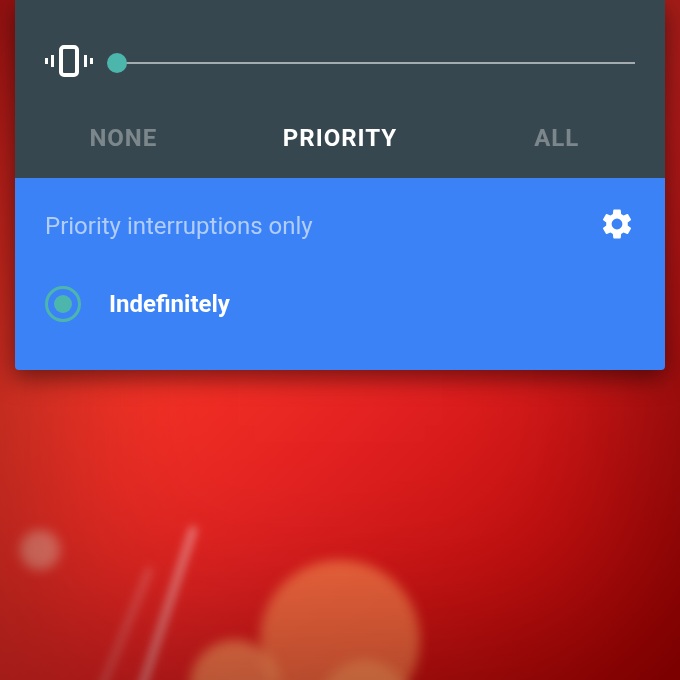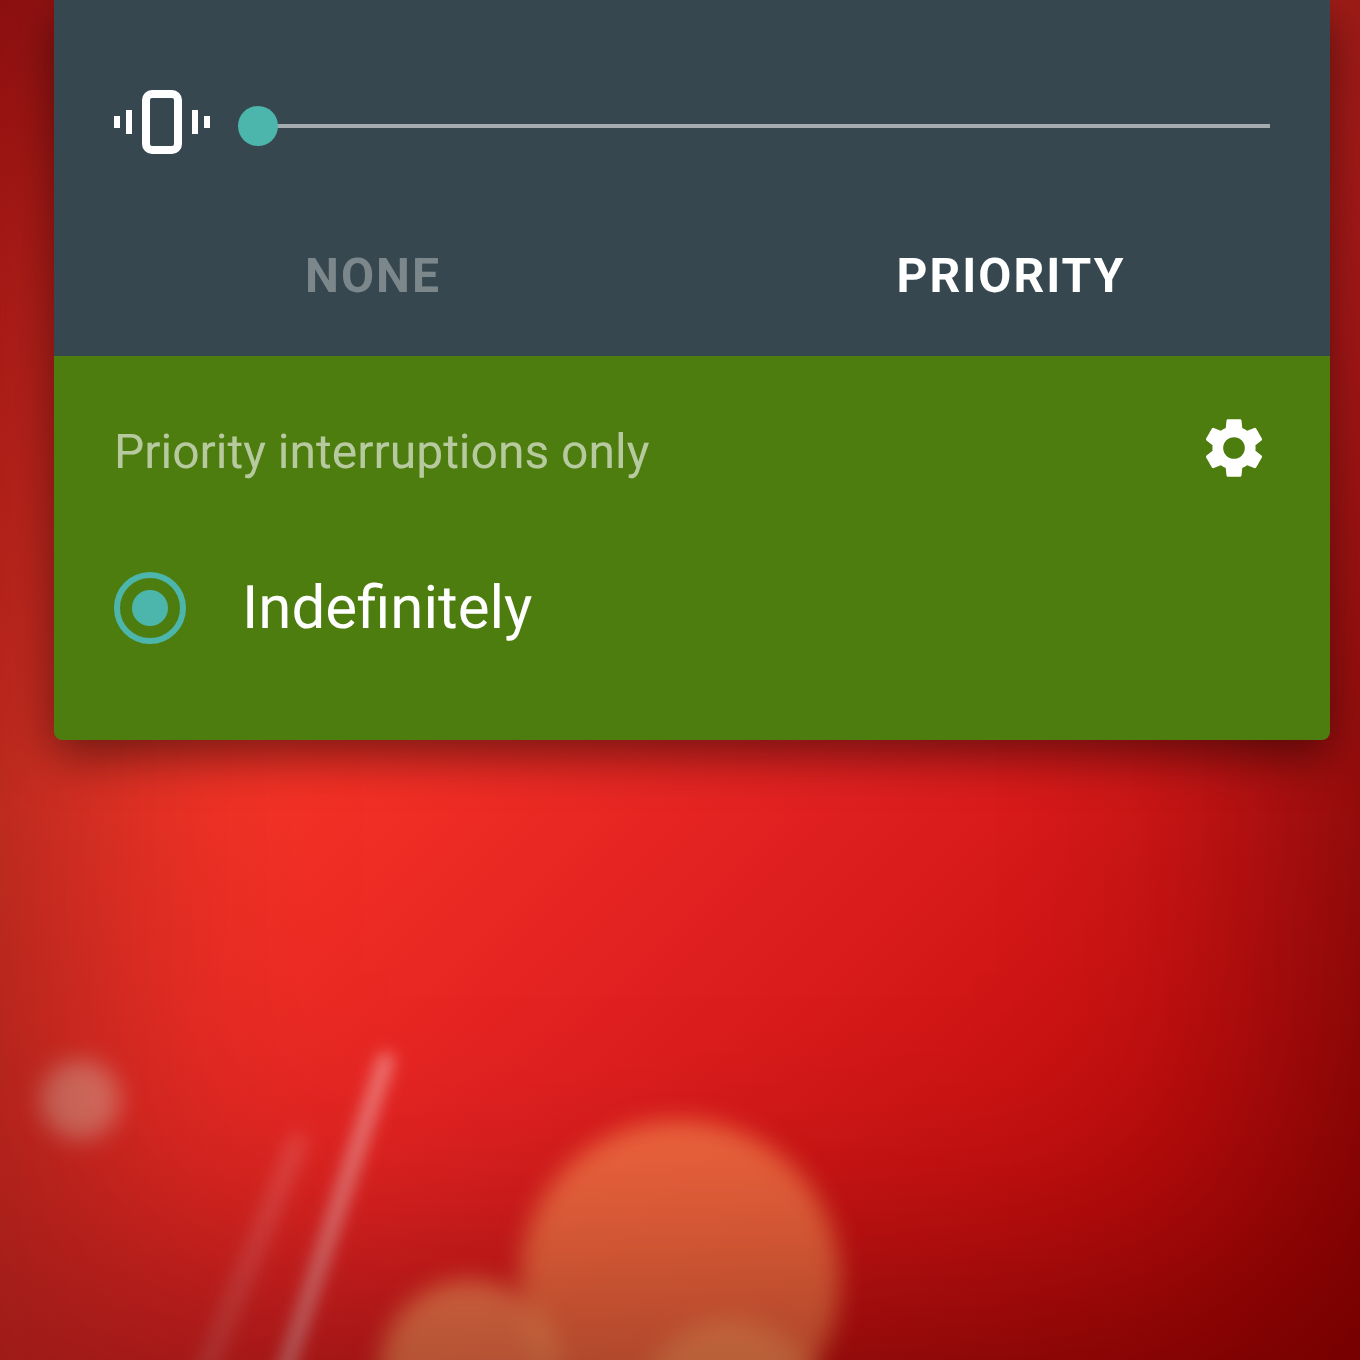--- a/index.html
+++ b/index.html
@@ -16,26 +16,25 @@
   .b2 { width: 90px;  height: 90px;  background: rgba(255,150,90,0.7);  left: 190px; top: 640px; }
   .b3 { width: 90px;  height: 90px;  background: rgba(255,150,90,0.6);  left: 320px; top: 660px; }
   .b4 { width: 40px;  height: 40px;  background: rgba(255,200,180,0.5); left: 20px;  top: 530px; }
   .streak { position:absolute; width: 8px; height: 260px; background: rgba(255,255,255,0.4); left:150px; top:520px; transform: rotate(18deg); filter: blur(4px); border-radius: 4px;}
   .streak2{ position:absolute; width: 6px; height: 200px; background: rgba(255,255,255,0.25); left:110px; top:560px; transform: rotate(22deg); filter: blur(5px); border-radius:3px;}
   .vignette { position:absolute; inset:0; box-shadow: inset 0 0 180px 40px rgba(0,0,0,0.35); pointer-events:none;}
 
   .panel {
     position: absolute;
     left: 15px; right: 15px; top: 0;
-    background: #4d7c0f;
+    background: #3b82f6;
     border-radius: 0 0 4px 4px;
     box-shadow: 0 8px 24px rgba(0,0,0,0.5);
     color: #eceff1;
     overflow: hidden;
-    margin-left: 12px;
   }
 
   
   .top {
     background: #37474f;
     padding-top: 28px;
   }
   .slider-row {
     display: flex;
     align-items: center;
@@ -104,23 +103,23 @@
     flex-shrink: 0;
   }
   .radio.selected { border-color: #4db6ac; }
   .radio.selected::after {
     content: "";
     width: 18px; height: 18px;
     background: #4db6ac;
     border-radius: 50%;
   }
   .option-label {
-    font-size: 30px;
+    font-size: 24px;
     color: #ffffff;
-    font-weight: 400;
+    font-weight: 700;
     flex: 1;
   }
   .circle-btn {
     width: 42px; height: 42px;
     background: #ffffff;
     border-radius: 50%;
     display: flex;
     align-items: center;
     justify-content: center;
     cursor: pointer;
@@ -157,20 +156,21 @@
         </svg>
       </span>
       <div class="slider-track">
         <div class="slider-thumb"></div>
       </div>
     </div>
 
     <div class="modes">
       <div class="mode">NONE</div>
       <div class="mode active">PRIORITY</div>
+      <div class="mode">ALL</div>
     </div>
   </div>
 
   <div class="section-header">
     <div class="section-title">Priority interruptions only</div>
     <span>
       <svg width="36" height="36" viewBox="0 0 24 24" fill="#ffffff">
         <path d="M19.14,12.94a7.07,7.07,0,0,0,.05-.94,7.07,7.07,0,0,0-.05-.94l2.03-1.58a.5.5,0,0,0,.12-.64l-1.92-3.32a.5.5,0,0,0-.61-.22l-2.39.96a7.22,7.22,0,0,0-1.62-.94L14.5,2.81A.5.5,0,0,0,14,2.4H10a.5.5,0,0,0-.5.41L9.25,5.32a7.22,7.22,0,0,0-1.62.94l-2.39-.96a.5.5,0,0,0-.61.22L2.71,8.84a.5.5,0,0,0,.12.64l2.03,1.58a7.07,7.07,0,0,0-.05.94,7.07,7.07,0,0,0,.05.94L2.83,14.52a.5.5,0,0,0-.12.64l1.92,3.32a.5.5,0,0,0,.61.22l2.39-.96a7.22,7.22,0,0,0,1.62.94l.25,2.51a.5.5,0,0,0,.5.41h4a.5.5,0,0,0,.5-.41l.25-2.51a7.22,7.22,0,0,0,1.62-.94l2.39.96a.5.5,0,0,0,.61-.22l1.92-3.32a.5.5,0,0,0-.12-.64ZM12,15.6A3.6,3.6,0,1,1,15.6,12,3.6,3.6,0,0,1,12,15.6Z"></path>
       </svg>
     </span>

